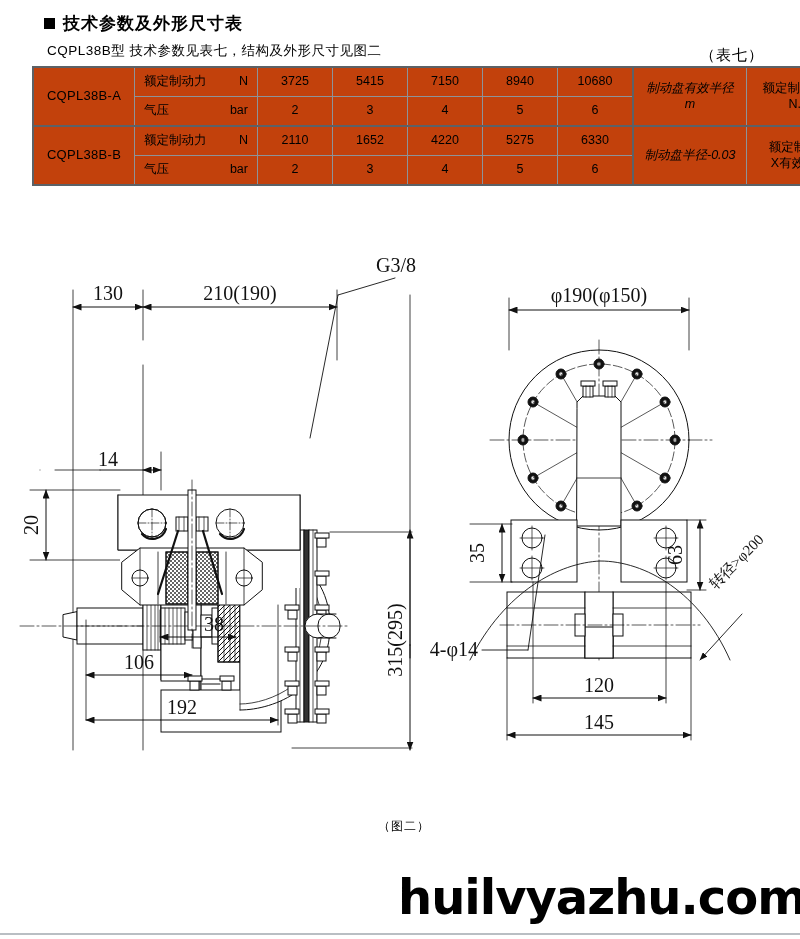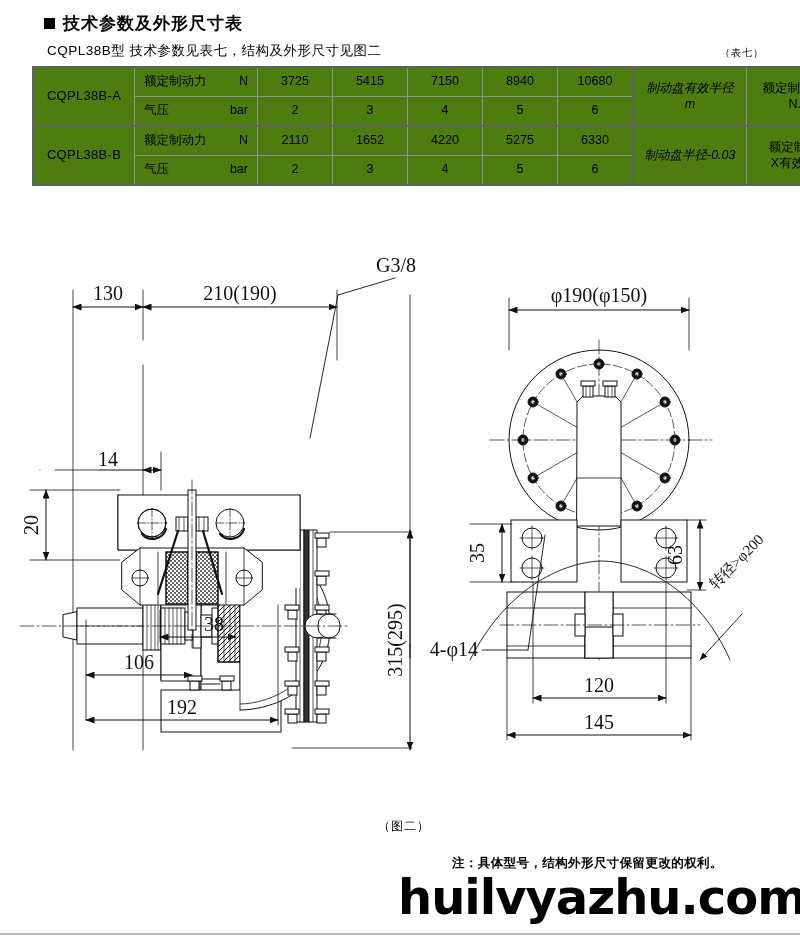--- a/index.html
+++ b/index.html
@@ -8,31 +8,31 @@
     font-family:"Liberation Sans","DejaVu Sans",sans-serif;
     color:#000;overflow:hidden;position:relative;
   }
   .page{position:relative;width:800px;height:812px;}
 
   
   .hdr{position:absolute;left:44px;top:12px;}
   .hdr-title{display:flex;align-items:center;gap:8px;font-size:17px;font-weight:bold;letter-spacing:1px;}
   .sq{width:11px;height:11px;background:#000;display:inline-block;}
   .hdr-sub{margin-top:7px;margin-left:3px;font-size:13.5px;letter-spacing:.5px;}
-  .tbl-caption{position:absolute;right:36px;top:46px;font-size:10px;letter-spacing:1px;}
+  .tbl-caption{position:absolute;right:36px;top:46px;font-size:15px;letter-spacing:1px;}
 
   
   .tbl-wrap{position:absolute;left:32px;top:66px;width:736px;}
   table.spec{border-collapse:collapse;width:736px;table-layout:fixed;
              background:#eceff1;font-size:12.5px;}
   table.spec td{
     border:1px solid #8d9399;
     text-align:center;vertical-align:middle;
     height:28px;padding:0 2px;line-height:1.25;
-    background:#4d7c0f;
+    background:#c2410c;
   }
   .c-model{width:96px;font-size:13px;letter-spacing:.3px;}
   .c-param{width:118px;}
   .c-val{width:70px;}
   .c-rad{width:108px;font-style:italic;}
   .c-tor{width:102px;}
   .pnm{display:flex;justify-content:space-between;padding:0 7px;}
   .outer-sep{border-top:2px solid #5c6166 !important;}
   .thickleft{border-left:2px solid #5c6166 !important;}
   table.spec{border:2px solid #5c6166;}
@@ -538,17 +538,16 @@
       <text x="0" y="0" font-size="20" text-anchor="middle" transform="translate(682,365) rotate(-90)">63</text>
       <text x="478" y="466" font-size="20" text-anchor="end">4-φ14</text>
       <text x="0" y="0" font-size="15" text-anchor="middle" transform="translate(740,375) rotate(-45)">转径&gt;φ200</text>
       <text x="599" y="502" font-size="20" text-anchor="middle">120</text>
       <text x="599" y="539" font-size="20" text-anchor="middle">145</text>
     </g>
   </svg>
   </div>
 
   <div class="note2">（图二）</div>
-  <div class="note3">注：具体型号，结构外形尺寸保留更改的权利。</div>
   <div class="wm">huilvyazhu.com</div>
   <div class="botline"></div>
 
 </div>
 
 </body></html>

